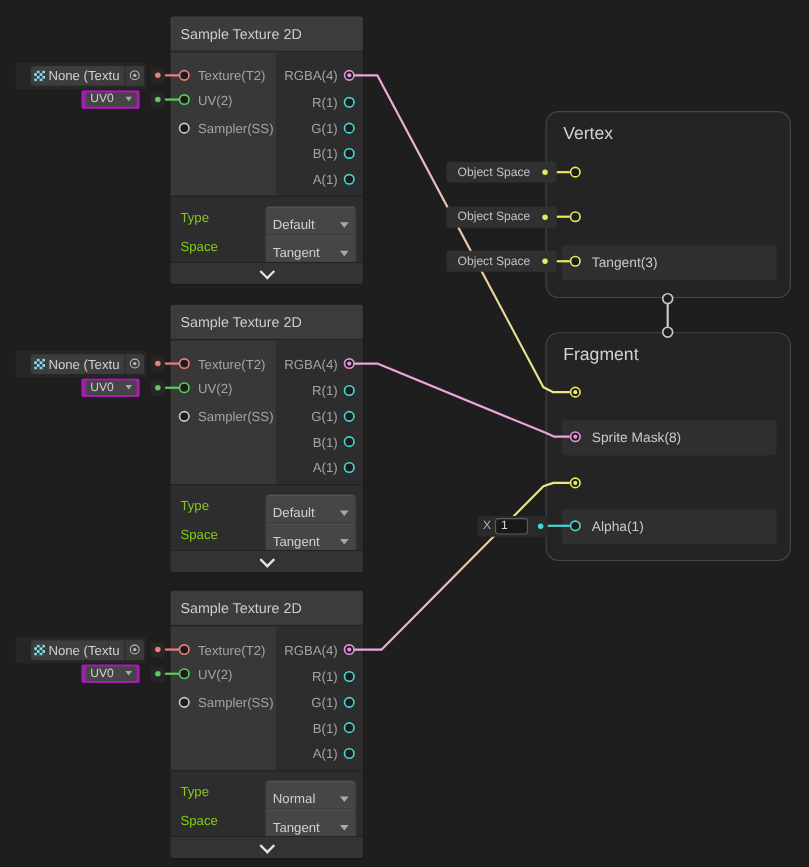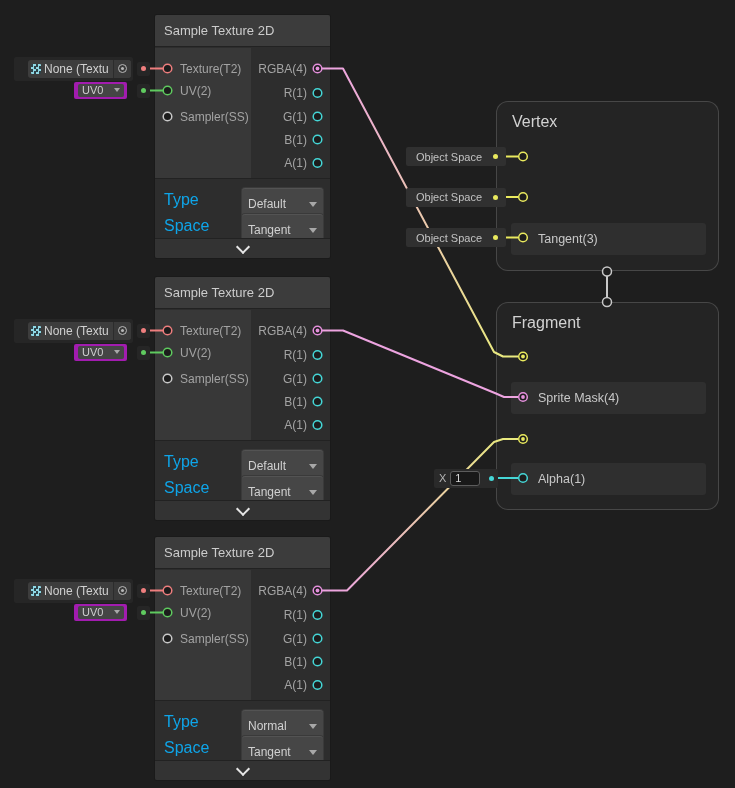--- a/index.html
+++ b/index.html
@@ -15,21 +15,21 @@
   .snode .leftpanel{position:absolute;left:0;top:33px;width:96px;height:130px;background:#383838;}
   .snode .hdiv{position:absolute;left:0;right:0;top:163px;height:1px;background:#222;}
   .snode .chevstrip{position:absolute;left:0;right:0;bottom:0;height:19px;background:#333;
          border-top:1px solid #222;border-radius:0 0 2px 2px;display:flex;align-items:center;justify-content:center;}
   .chev{width:8px;height:8px;border-right:2px solid #e6e6e6;border-bottom:2px solid #e6e6e6;
         transform:rotate(45deg);margin-top:-4px;}
   .plabel{position:absolute;font-size:12px;color:#a3a3a3;line-height:14px;white-space:nowrap;}
   .in1{left:25px;top:46.5px}.in2{left:25px;top:68.5px}.in3{left:25px;top:94.5px}
   .out{right:23px;text-align:right}
   .out1{top:46.5px}.out2{top:71px}.out3{top:94.5px}.out4{top:117.5px}.out5{top:141px}
-  .ctl-label{position:absolute;left:9px;font-size:16px;color:#0ea5e9;}
+  .ctl-label{position:absolute;left:9px;font-size:12px;color:#84cc16;}
   .ctl1{top:176px}.ctl2{top:202px}
   .dd{position:absolute;left:87px;width:81px;height:20px;background:#464646;border-radius:3px;
       box-shadow:inset 0 1px 0 rgba(255,255,255,0.07),0 0 0 1px #3a3a3a;display:flex;align-items:center;
       justify-content:space-between;padding:16px 6px;box-sizing:border-box;font-size:12px;color:#d0d0d0;}
   .dd1{top:173px}.dd2{top:199px}
   .tri{width:0;height:0;border-left:4px solid transparent;border-right:4px solid transparent;
        border-top:5px solid #a8a8a8;}
   .tri.small{border-left-width:3.5px;border-right-width:3.5px;border-top-width:4px;}
 
   
@@ -159,21 +159,21 @@
 <div class="bnode" style="top:101px;height:170px">
   <div class="btitle">Vertex</div>
   <div class="brow" style="top:121px">
     <div class="blabel">Tangent(3)</div>
   </div>
 </div>
 
 <div class="bnode" style="top:302px;height:208px">
   <div class="btitle">Fragment</div>
   <div class="brow" style="top:79px">
-    <div class="blabel">Sprite Mask(4)</div>
+    <div class="blabel">Sprite Mask(8)</div>
   </div>
   <div class="brow" style="top:160px">
     <div class="blabel">Alpha(1)</div>
   </div>
 </div>
 
 <svg class="wires" width="735" height="788" viewBox="0 0 735 788">
   <defs>
     <linearGradient id="g1" gradientUnits="userSpaceOnUse" x1="330" y1="68" x2="505" y2="356">
       <stop offset="0" stop-color="#eda4e0"></stop>

